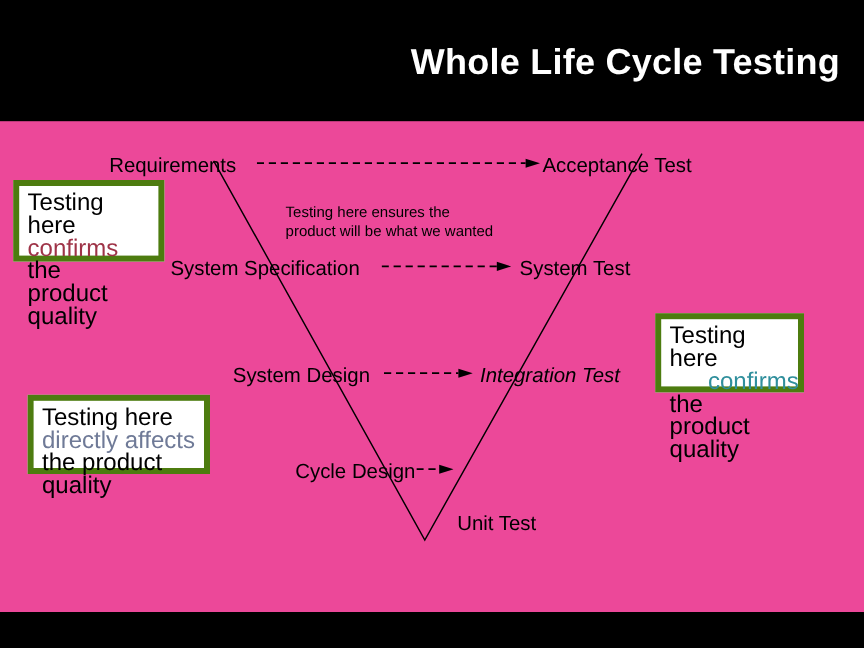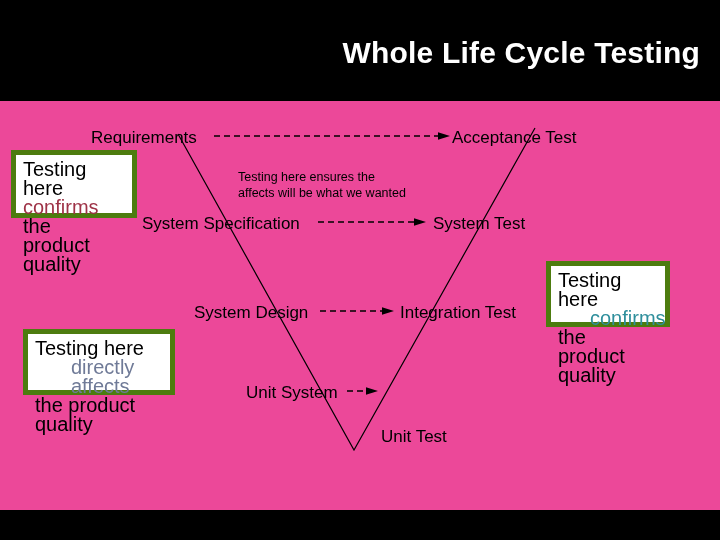--- a/index.html
+++ b/index.html
@@ -82,21 +82,21 @@
     line-height: 19px;
     padding: 5px 7px 6px 7px;
     box-sizing: border-box;
     font-family: "Liberation Sans", sans-serif;
   }
   #callout-left   { left: 11px;  top: 150px; width: 126px; height: 68px; }
   #callout-bottom { left: 23px;  top: 329px; width: 152px; height: 66px; }
   #callout-right  { left: 546px; top: 261px; width: 124px; height: 66px; }
   .emph-red   { color: #9e3347; }
   .emph-teal  { color: #2f8f9c; margin-left: 32px; }
-  .emph-slate { color: #6f7a97; margin-left: 36px; }
+  .emph-slate { color: #6f7a97; }
 </style>
 </head>
 <body>
 
 <div id="slide">
 
   <div id="header-band"></div>
   <div id="footer-band"></div>
 
   <div id="slide-title">Whole Life Cycle Testing</div>
@@ -109,42 +109,42 @@
 
   <svg class="arrow" style="left:214px; top:131px; width:236px;" viewBox="0 0 236 10" xmlns="http://www.w3.org/2000/svg">
     <line x1="0" y1="5" x2="224" y2="5" stroke="#000000" stroke-width="1.4" stroke-dasharray="6,4"></line>
     <polygon points="224,1.2 236,5 224,8.8" fill="#000000"></polygon>
   </svg>
 
   <div class="stage" style="left:452px; top:128px;text-align:right;">Acceptance Test</div>
 
   <div id="top-note">
     <div>Testing here ensures the</div>
-    <div>affects will be what we wanted</div>
+    <div>product will be what we wanted</div>
   </div>
 
   <div class="stage" style="left:142px; top:214px;">System Specification</div>
 
   <svg class="arrow" style="left:318px; top:217px; width:108px;" viewBox="0 0 108 10" xmlns="http://www.w3.org/2000/svg">
     <line x1="0" y1="5" x2="96" y2="5" stroke="#000000" stroke-width="1.4" stroke-dasharray="6,4"></line>
     <polygon points="96,1.2 108,5 96,8.8" fill="#000000"></polygon>
   </svg>
 
   <div class="stage" style="left:194px; top:303px;">System Design</div>
 
   <div class="stage" style="left:433px; top:214px;">System Test</div>
 
   <svg class="arrow" style="left:320px; top:306px; width:74px;" viewBox="0 0 74 10" xmlns="http://www.w3.org/2000/svg">
     <line x1="0" y1="5" x2="62" y2="5" stroke="#000000" stroke-width="1.4" stroke-dasharray="6,4"></line>
     <polygon points="62,1.2 74,5 62,8.8" fill="#000000"></polygon>
   </svg>
 
-  <div class="stage" style="left:400px; top:303px;">Integration Test</div>
+  <div class="stage" style="left:400px; top:303px;font-style:italic;">Integration Test</div>
 
-  <div class="stage" style="left:246px; top:383px;">Unit System</div>
+  <div class="stage" style="left:246px; top:383px;">Cycle Design</div>
 
   <svg class="arrow" style="left:347px; top:386px; width:31px;" viewBox="0 0 31 10" xmlns="http://www.w3.org/2000/svg">
     <line x1="0" y1="5" x2="19" y2="5" stroke="#000000" stroke-width="1.4" stroke-dasharray="6,4"></line>
     <polygon points="19,1.2 31,5 19,8.8" fill="#000000"></polygon>
   </svg>
 
   <div class="stage" style="left:381px; top:383px;margin-top:44px;">Unit Test</div>
 
   <div id="callout-left" class="callout">
     <div>Testing here</div>

